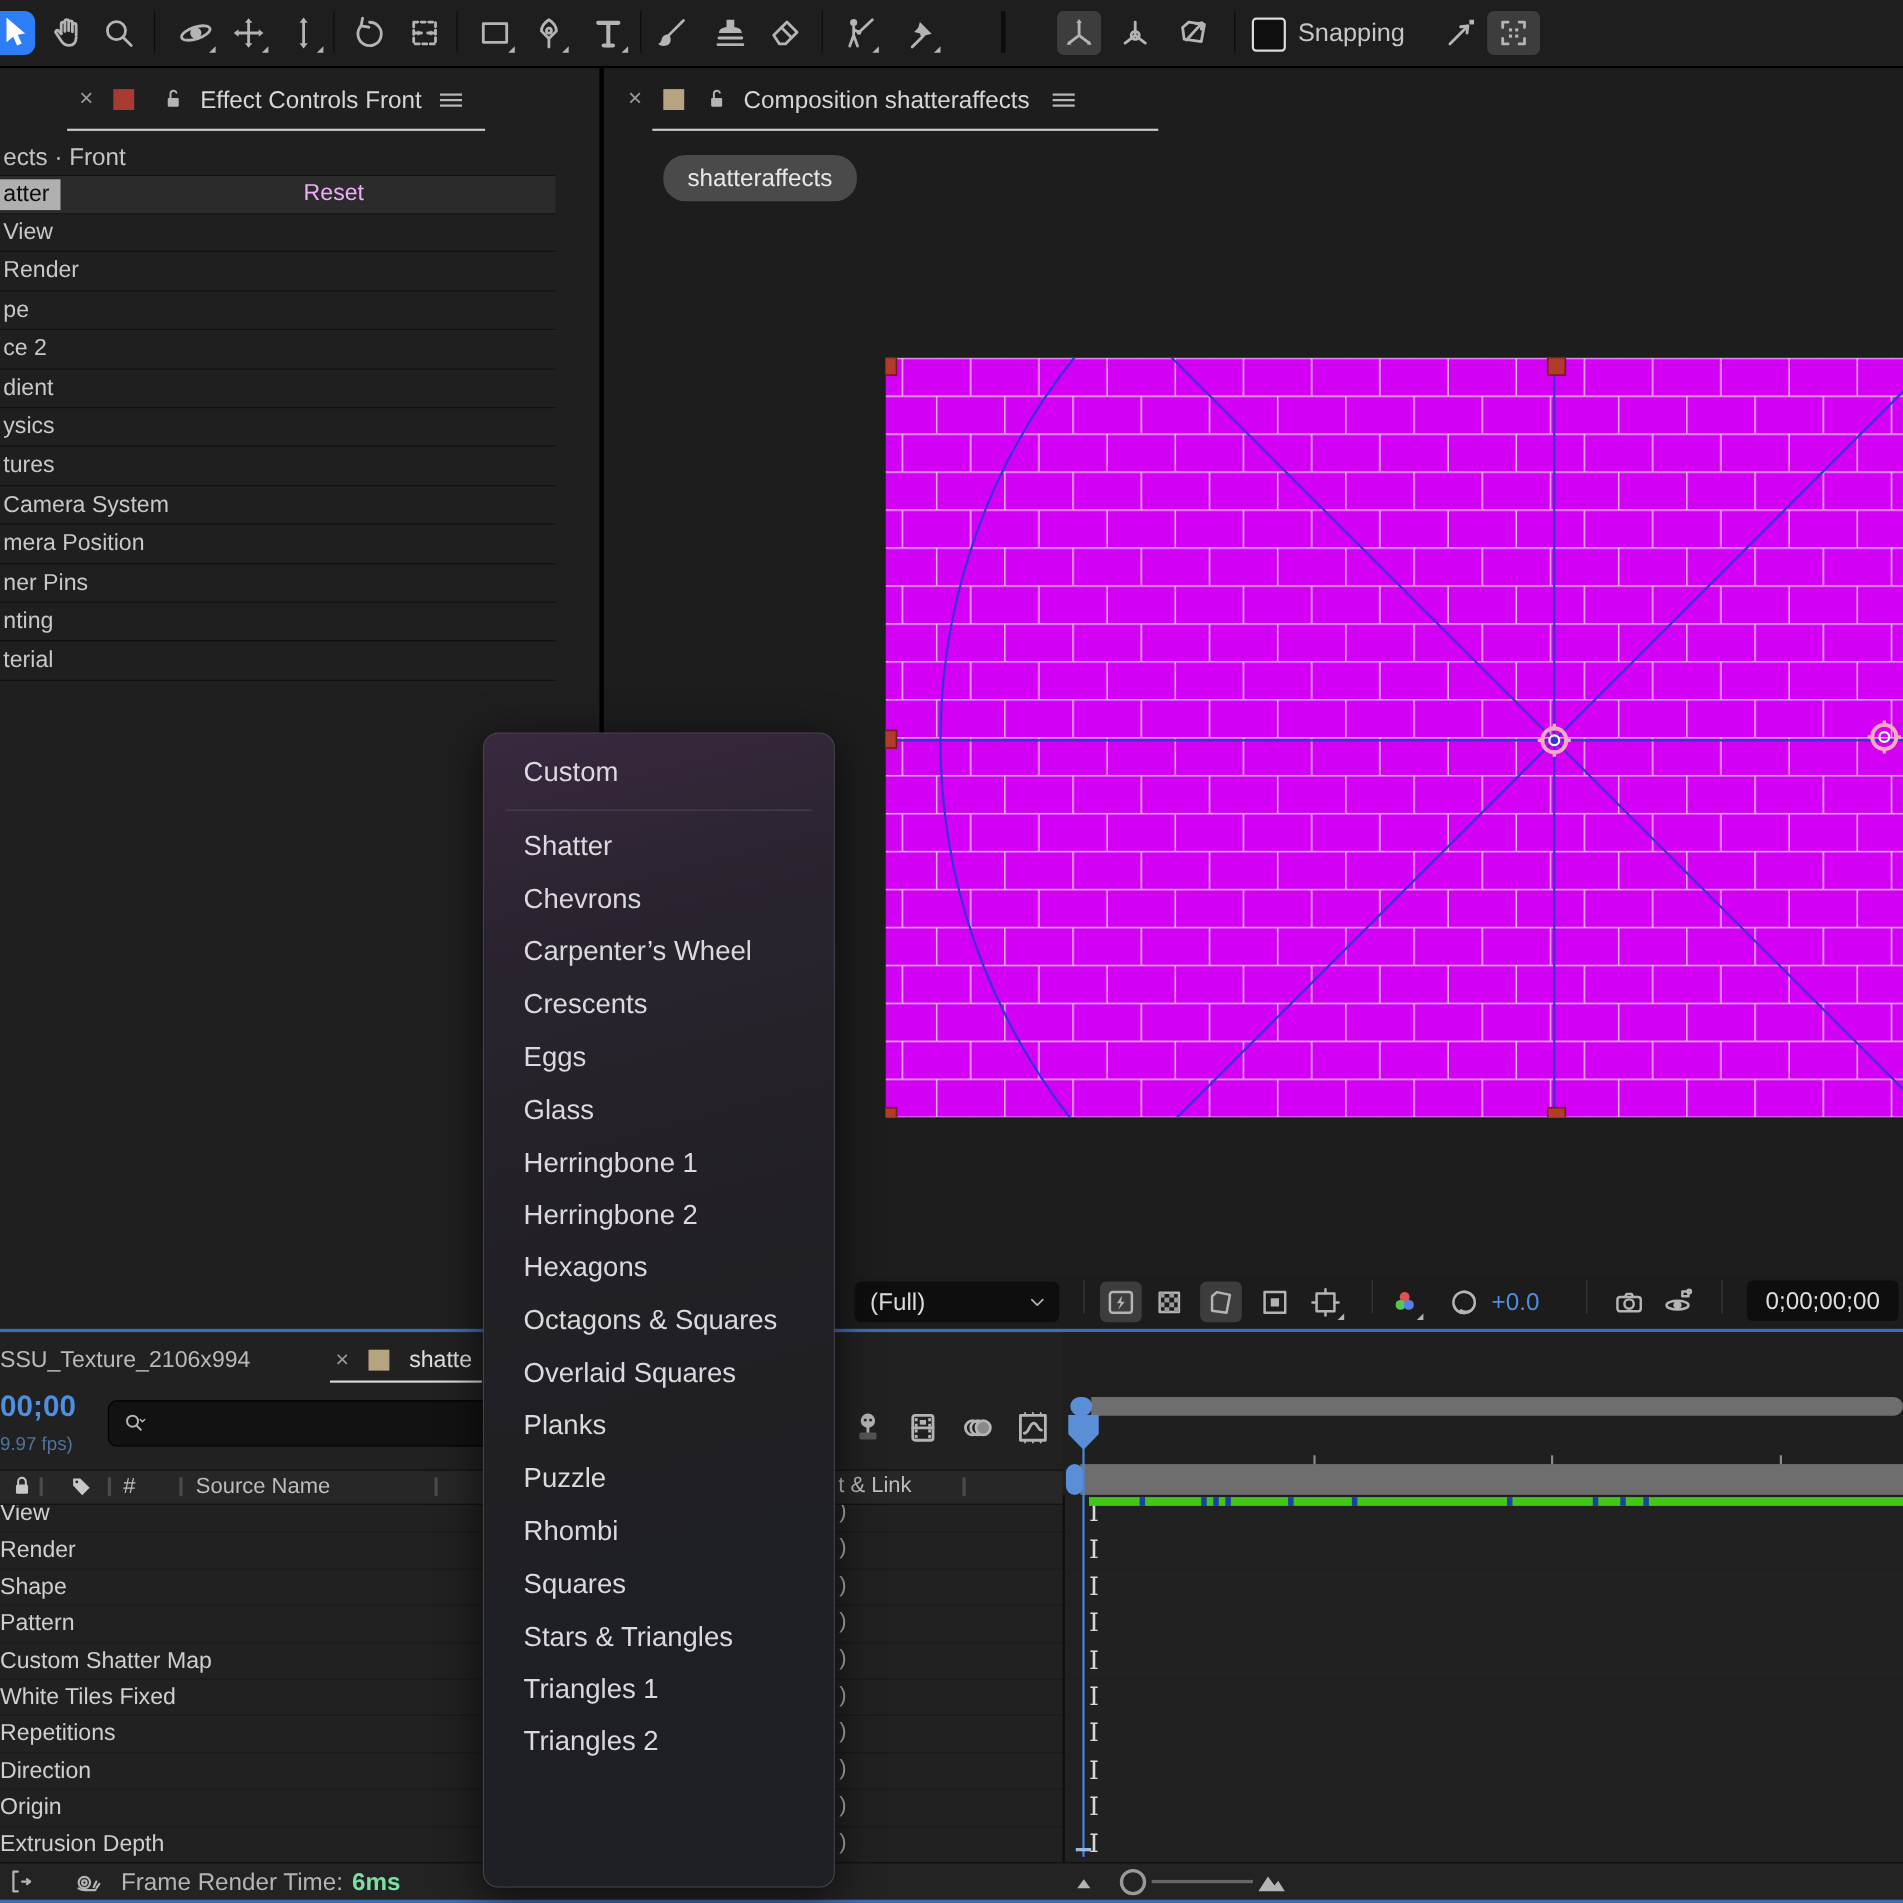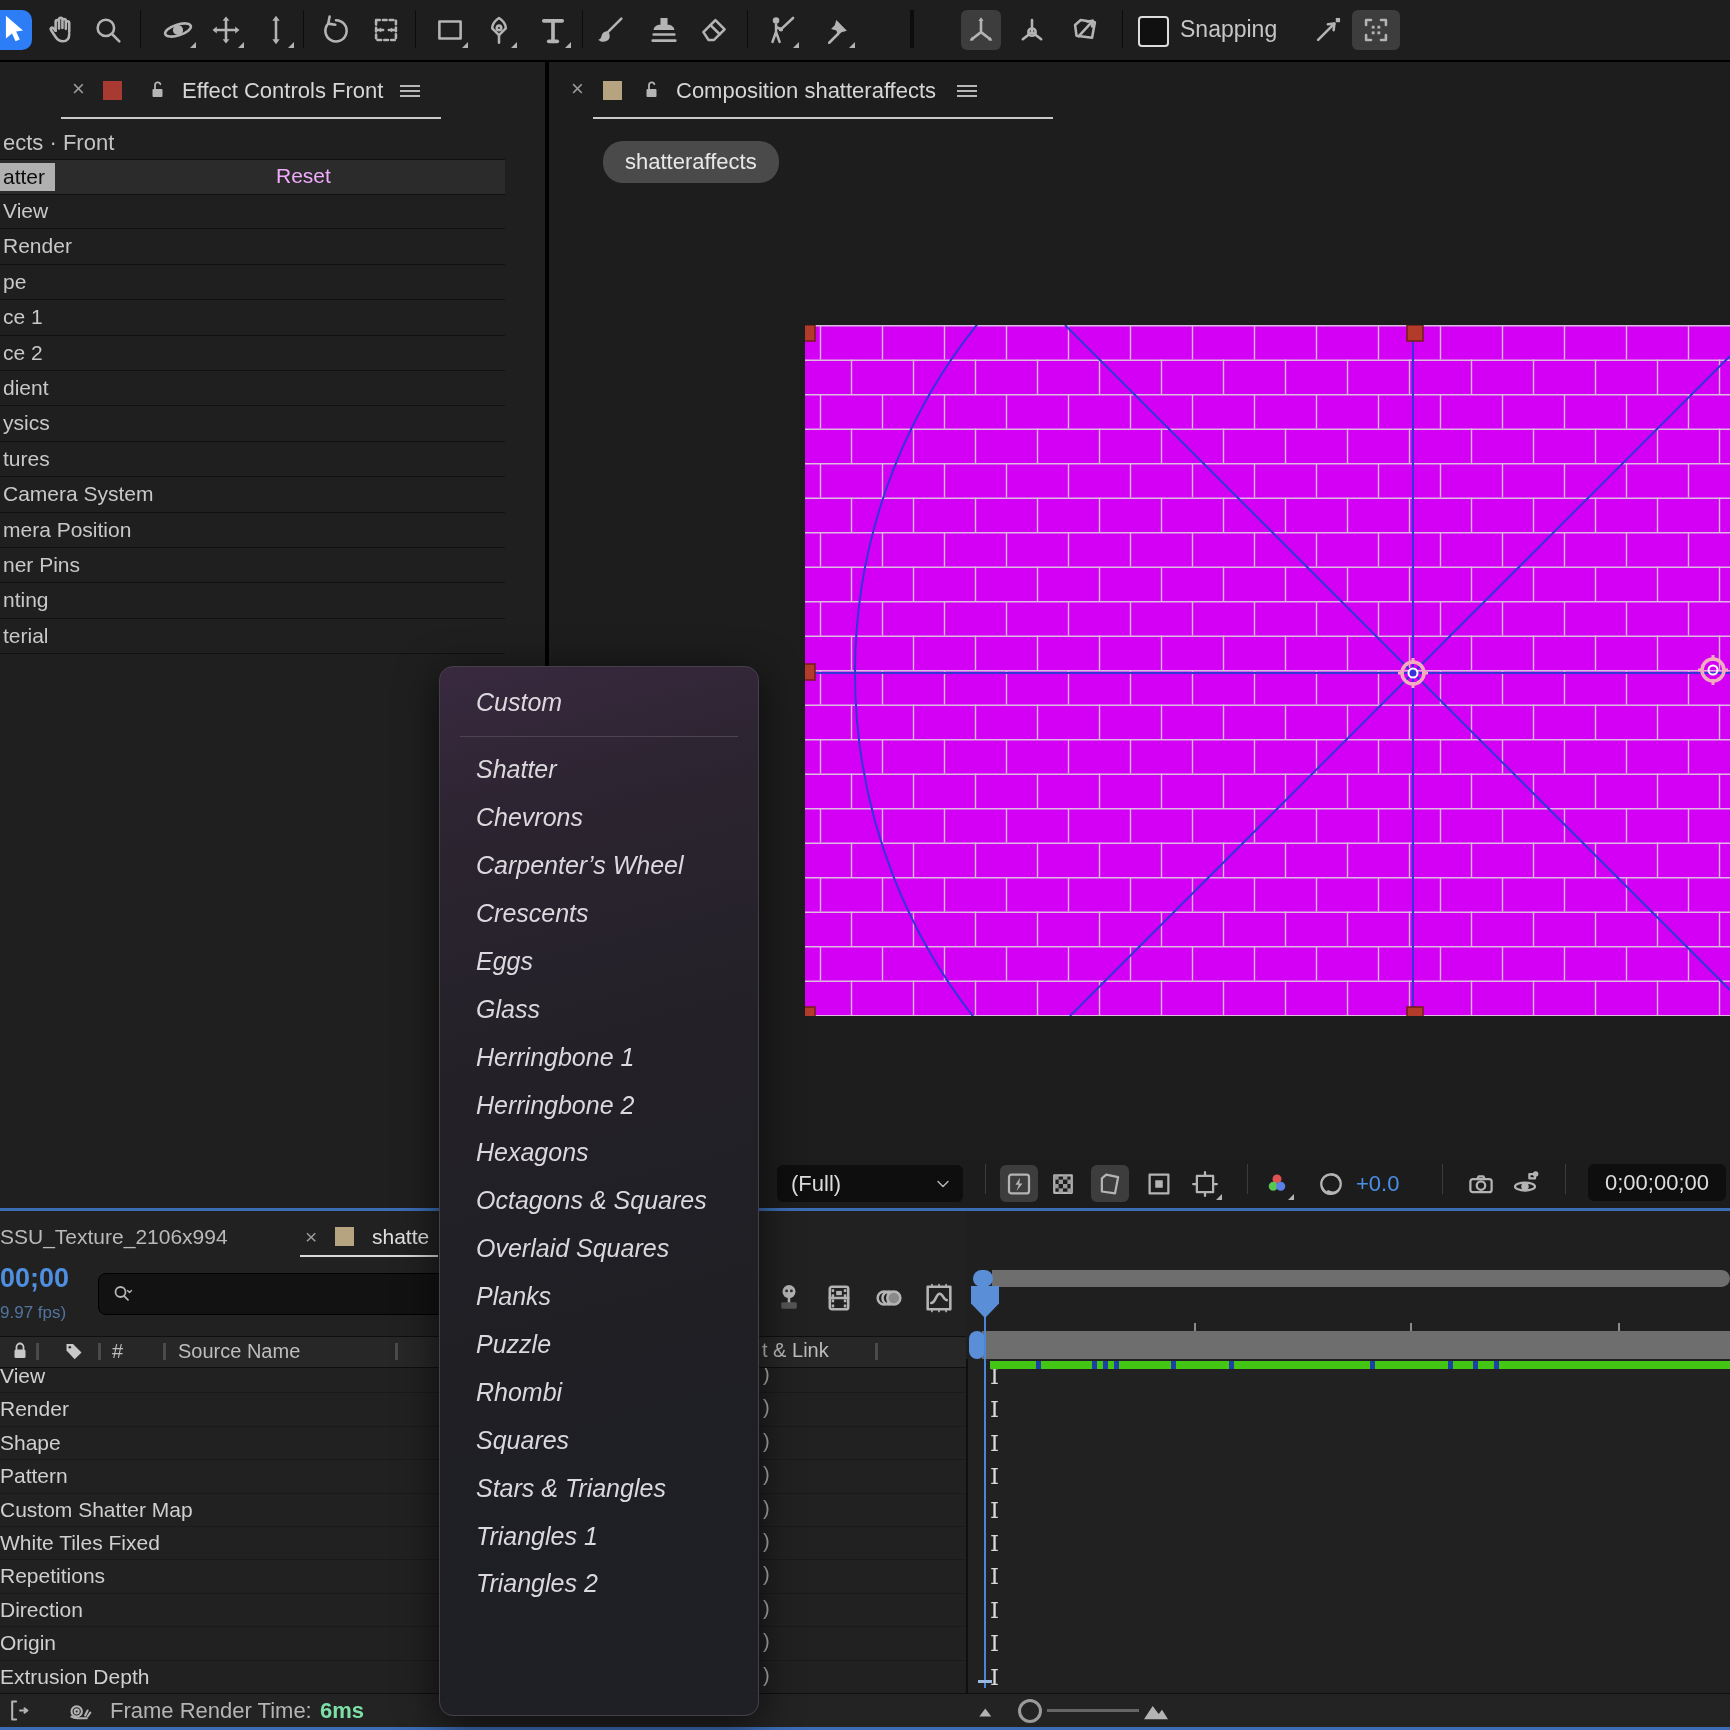--- a/index.html
+++ b/index.html
@@ -41,21 +41,21 @@
   .cbox{position:absolute;background:#0e0e0e;border-radius:6px;height:37px;display:flex;align-items:center;}
   .cicon{position:absolute;top:0;width:38px;height:37px;display:flex;align-items:center;justify-content:center;}
   .cicon svg{width:30px;height:30px;}
   .csep{position:absolute;top:4px;width:1px;height:30px;background:#3c3c3c;}
   
   #pattern-menu{left:439px;top:666px;width:320px;height:1050px;border-radius:14px;z-index:60;
     background:linear-gradient(165deg,#39293f 0%,#2b2430 16%,#232127 38%,#1f1f24 62%,#1e2025 100%);
     border:1px solid #45404b;box-shadow:0 8px 40px rgba(0,0,0,.65);padding-top:12px;box-sizing:border-box;}
   .menu-item{position:relative;height:47.9px;margin:0 5px;border-radius:8px;display:flex;align-items:center;}
   .menu-item .bullet{position:absolute;left:17px;width:9px;height:9px;border-radius:50%;background:#e0dde2;opacity:0;}
-  .menu-item .mi-label{margin-left:31px;font-size:25px;color:#dbd9dd;font-style:italic;}
+  .menu-item .mi-label{margin-left:31px;font-size:25px;color:#dbd9dd;}
   #menu-sep{height:1px;background:#4a4550;margin:9px 20px 9px 20px;}
   
   #tl-panel{left:0;top:1208px;width:1730px;height:515px;background:#212121;border-top:3px solid #3c6cb4;border-bottom:4px solid #3c6cb4;box-sizing:content-box;}
   .tl-tab{position:absolute;top:14px;font-size:21px;color:#b9b9b9;}
   #tl-underline{position:absolute;left:300px;top:44px;width:138px;height:2px;background:#d8d8d8;}
   #tl-timecode{position:absolute;left:0;top:52px;font-size:27px;font-weight:bold;color:#4f8fe0;}
   #tl-fps{position:absolute;left:0;top:92px;font-size:17px;color:#51749e;}
   #tl-search{position:absolute;left:98px;top:62px;width:612px;height:40px;background:#121212;border:1px solid #000;border-radius:8px;}
   #tl-search svg{position:absolute;left:12px;top:8px;width:24px;height:24px;}
   #tl-search input{position:absolute;left:44px;top:4px;width:550px;height:30px;background:transparent;border:none;color:#ddd;font-size:20px;outline:none;}
@@ -471,24 +471,20 @@
         </div>
         <div class="ec-row">
           <span class="ec-label nw">Render</span>
 
         </div>
         <div class="ec-row">
           <span class="ec-label nw">pe</span>
 
         </div>
         <div class="ec-row">
-          <span class="ec-label nw">ce 1</span>
-
-        </div>
-        <div class="ec-row">
           <span class="ec-label nw">ce 2</span>
 
         </div>
         <div class="ec-row">
           <span class="ec-label nw">dient</span>
 
         </div>
         <div class="ec-row">
           <span class="ec-label nw">ysics</span>
 

